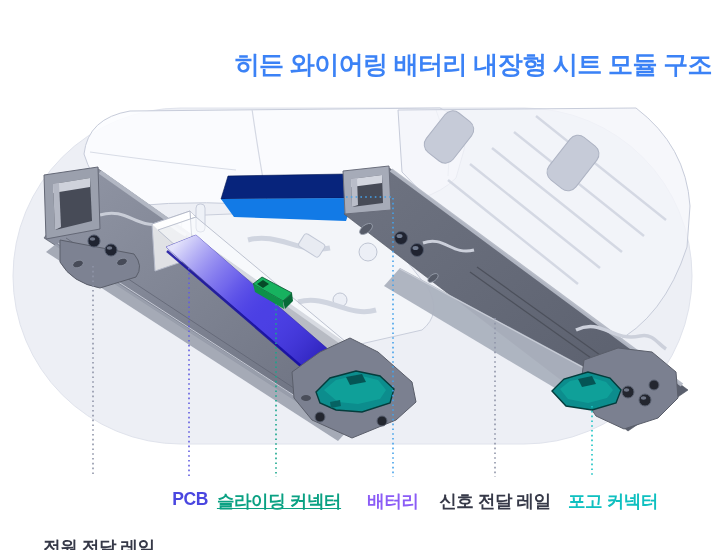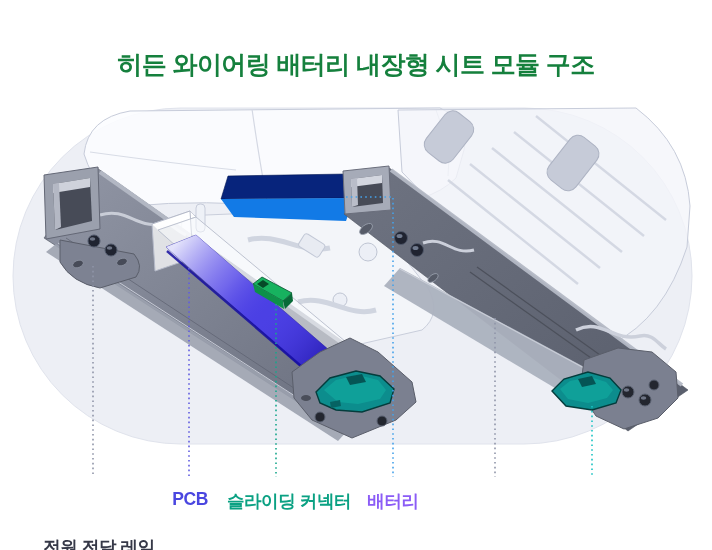--- a/index.html
+++ b/index.html
@@ -3,30 +3,30 @@
 <meta charset="utf-8">
 <style>
   html,body{margin:0;padding:0;}
   body{
     width:712px;height:550px;position:relative;overflow:hidden;
     background:#ffffff;
     font-family:"Liberation Sans","DejaVu Sans",sans-serif;
   }
   .title{
     position:absolute;top:31px;left:0;width:712px;
-    text-align:center;font-size:25px;font-weight:800;
-    letter-spacing:-0.6px;color:#15803d;white-space:nowrap;
+    text-align:right;font-size:25px;font-weight:800;
+    letter-spacing:-0.6px;color:#3b82f6;white-space:nowrap;
   }
   svg.diagram{position:absolute;left:0;top:0;}
   .legend{position:absolute;left:0;top:0;width:712px;height:550px;pointer-events:none;}
   .lbl{
     position:absolute;top:489px;transform:translateX(-50%);
     font-size:17.5px;font-weight:700;letter-spacing:-0.4px;white-space:nowrap;
   }
-  .lbl-1{left:99px;} .lbl-2{left:190px;text-align:right;} .lbl-3{left:289px;}
+  .lbl-1{left:99px;} .lbl-2{left:190px;text-align:right;} .lbl-3{left:279px;text-decoration:underline;}
   .lbl-4{left:393px;} .lbl-5{left:495px;} .lbl-6{left:613px;}
 </style>
 </head>
 <body>
 
 <h1 class="title">히든 와이어링 배터리 내장형 시트 모듈 구조</h1>
 
 <svg class="diagram" width="712" height="550" viewBox="0 0 712 550">
   <defs>
     <linearGradient id="gWebL" gradientUnits="userSpaceOnUse" x1="97" y1="168" x2="350" y2="436">
@@ -170,13 +170,15 @@
     <line x1="495" y1="318" x2="495" y2="477" stroke="#8f95a8"></line>
     <line x1="592" y1="406" x2="592" y2="477" stroke="#18c2c2"></line>
   </g>
 </svg>
 
 <div class="legend">
   <span class="lbl lbl-1" style="color: rgb(54, 57, 72); margin-top: 46px;">전원 전달 레일</span>
   <span class="lbl lbl-2" style="color: rgb(74, 70, 224);">PCB</span>
   <span class="lbl lbl-3" style="color: rgb(10, 161, 131);">슬라이딩 커넥터</span>
   <span class="lbl lbl-4" style="color: #8b5cf6;">배터리</span>
+  <span class="lbl lbl-5" style="color: rgb(54, 57, 72);">신호 전달 레일</span>
+  <span class="lbl lbl-6" style="color: rgb(15, 192, 192);">포고 커넥터</span>
 </div>
 
 </body></html>

